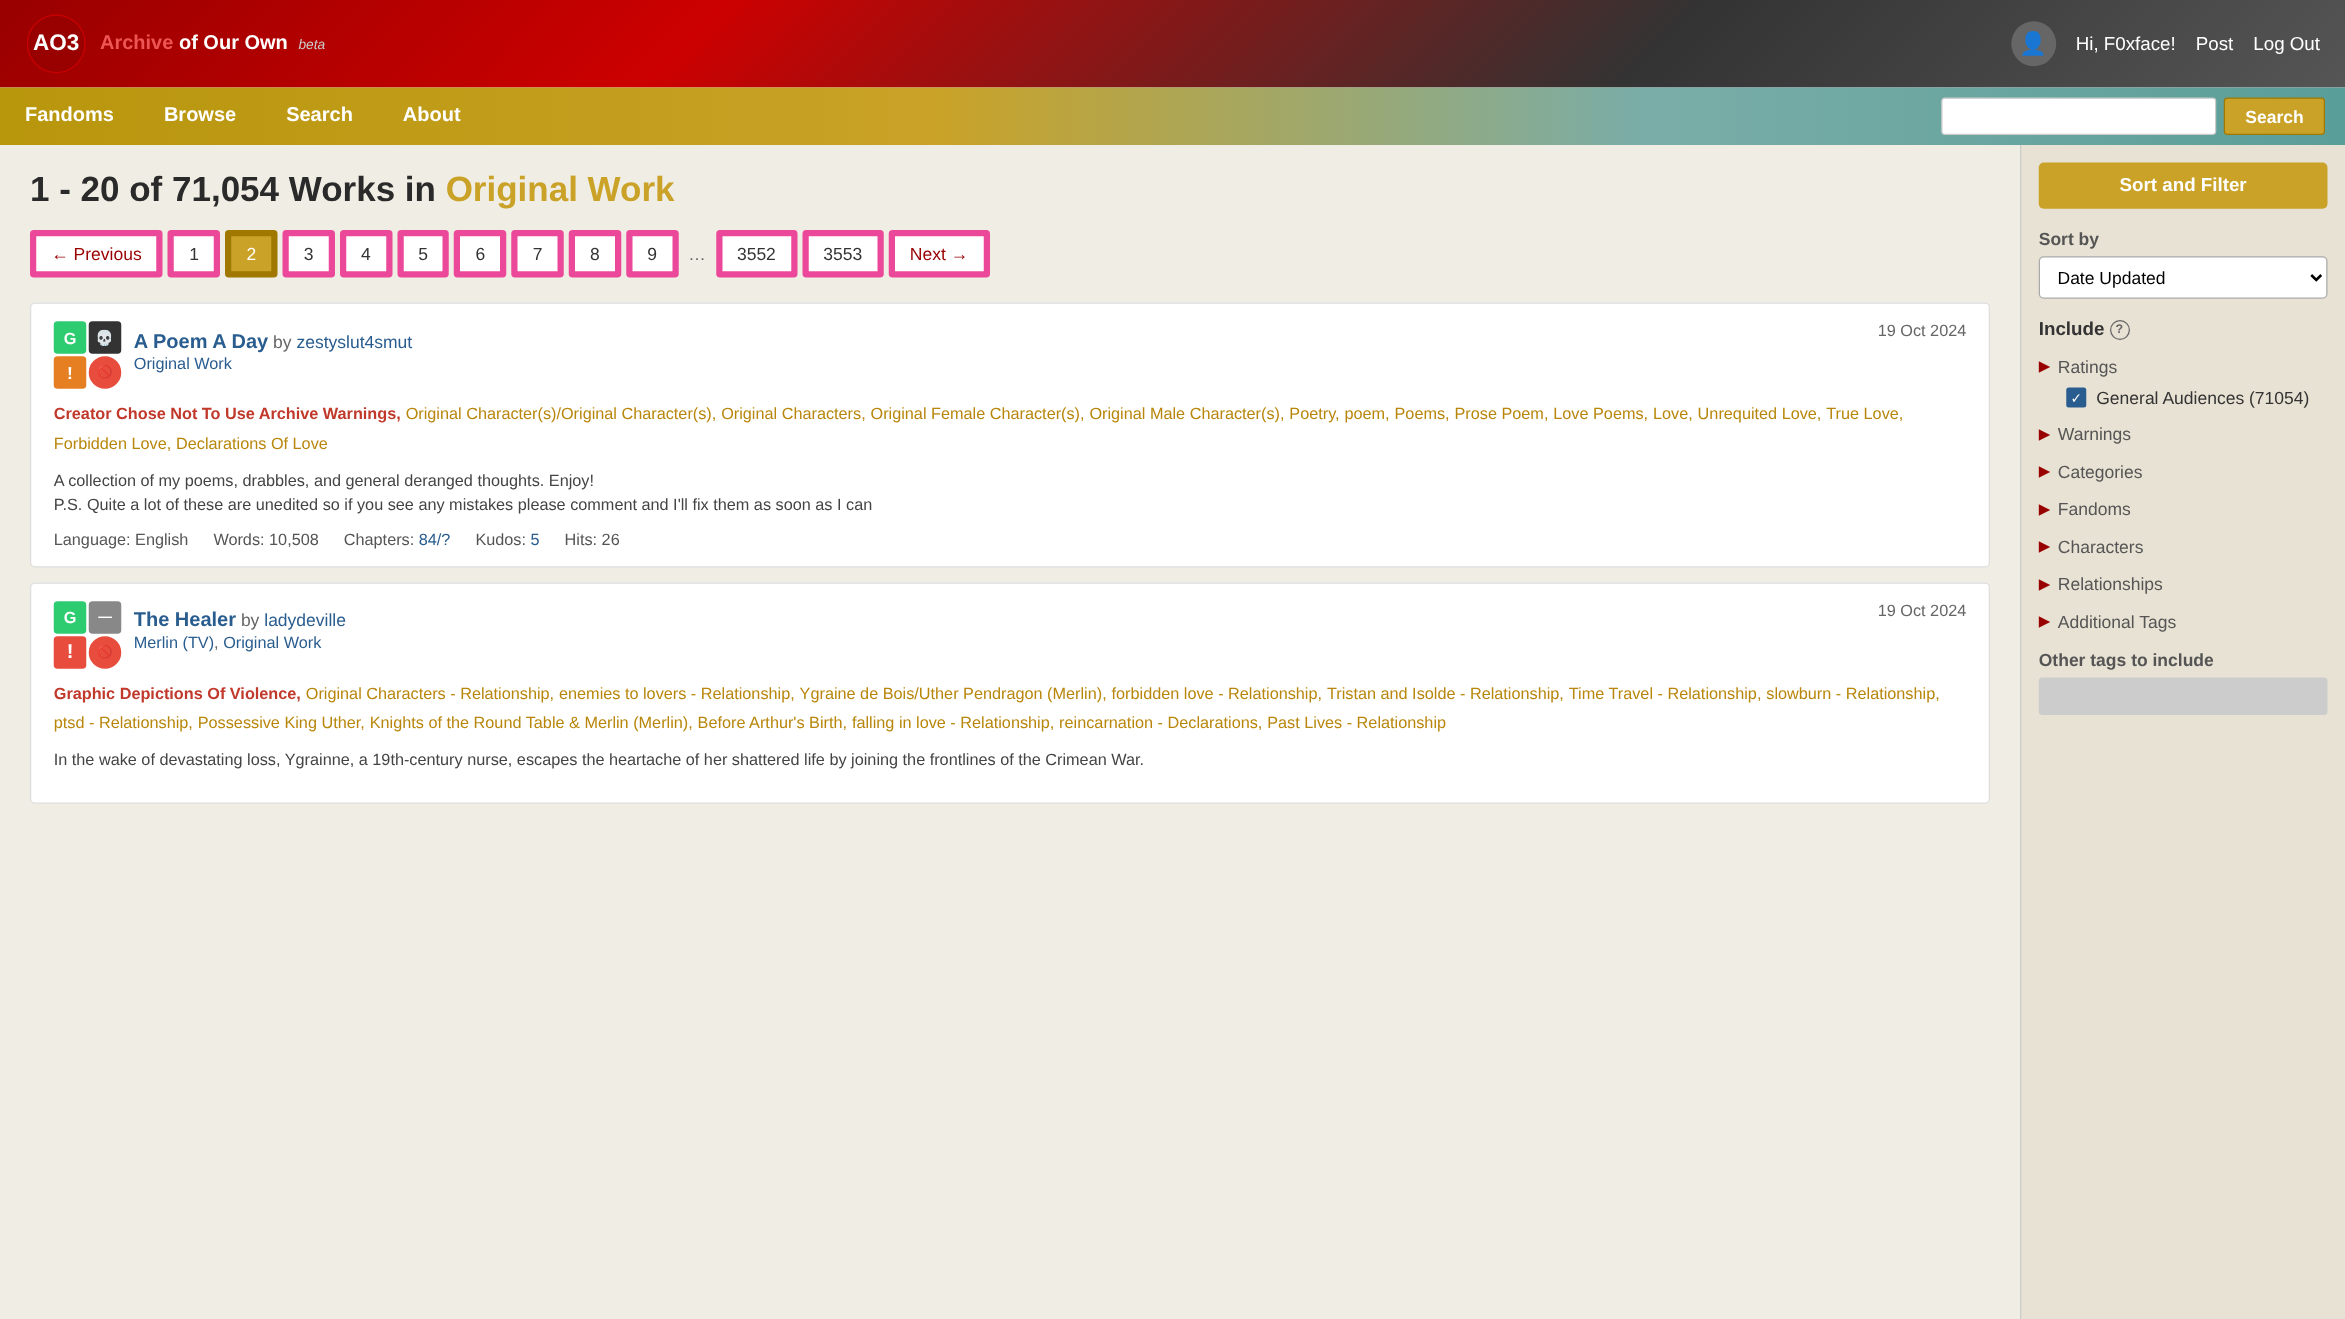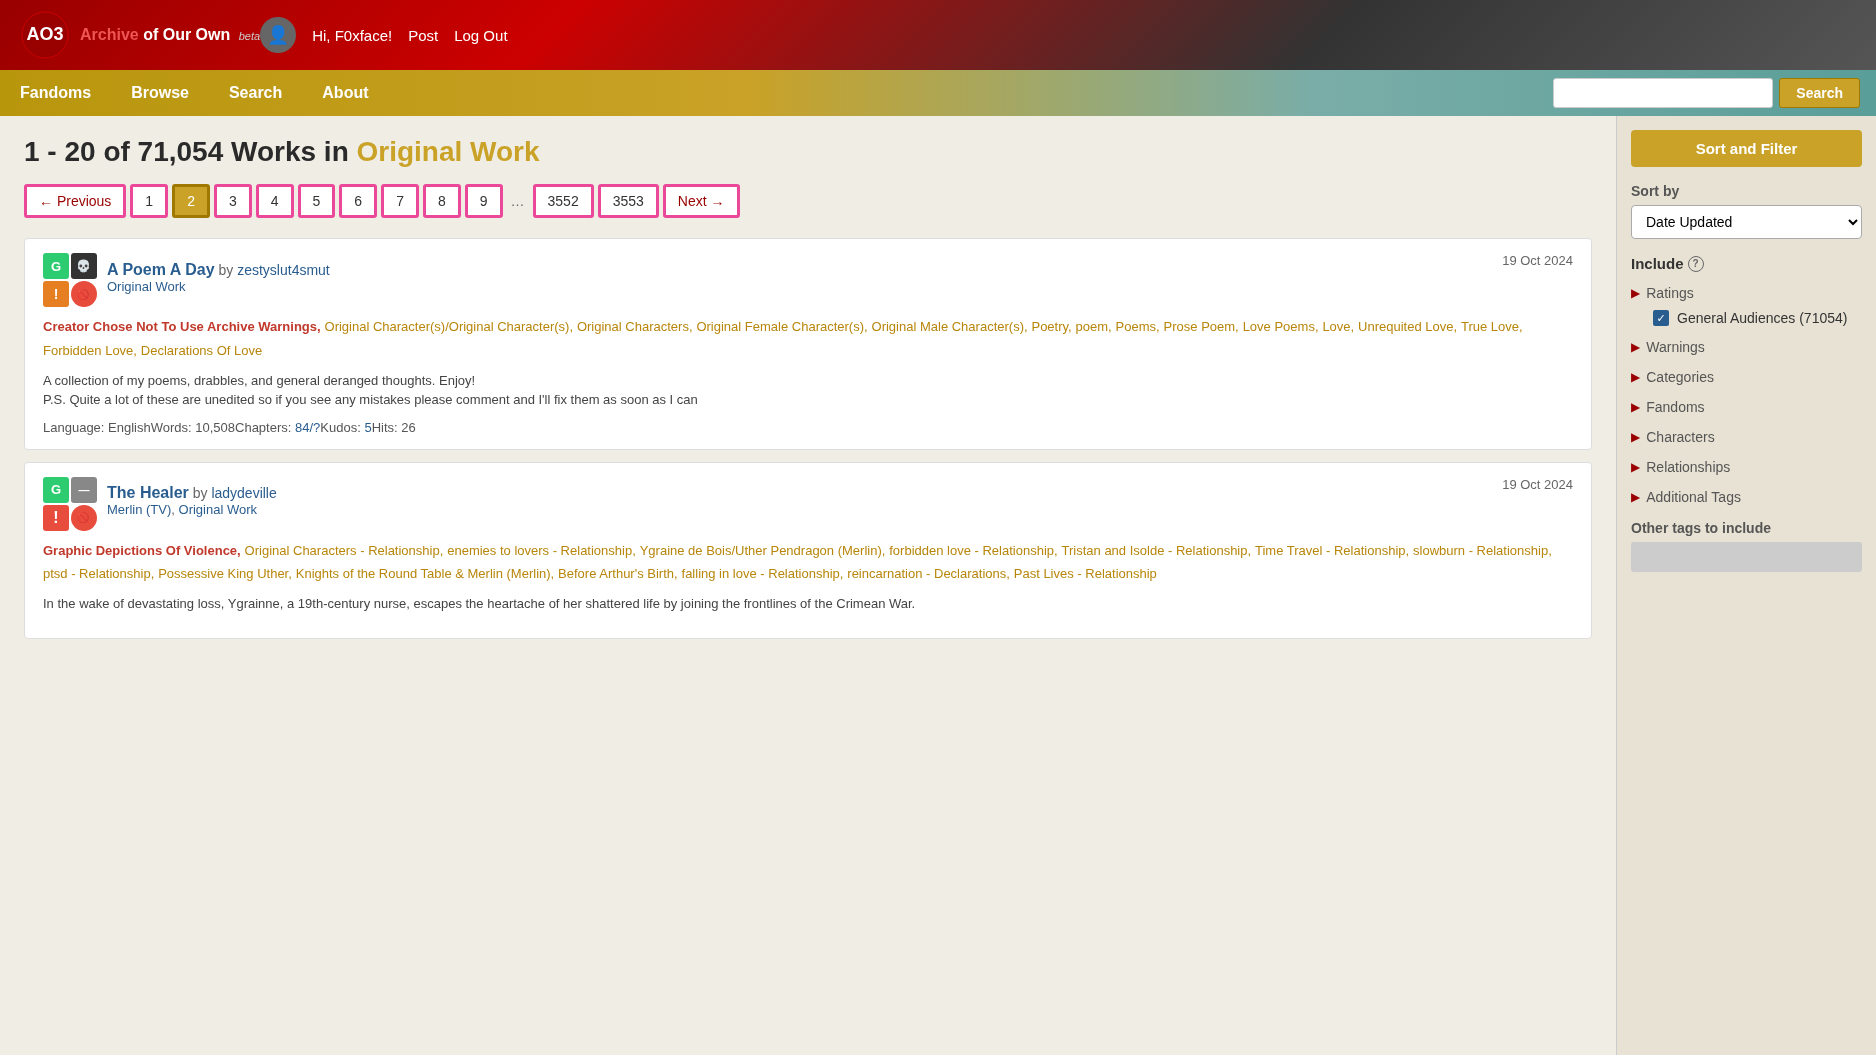--- a/index.html
+++ b/index.html
@@ -4,20 +4,21 @@
   <style>
     * { box-sizing: border-box; margin: 0; padding: 0; }
     body { font-family: Arial, sans-serif; font-size: 14px; background: #fff; color: #333; }
 
     
     .header {
       background: linear-gradient(135deg, #900 0%, #c00 30%, #333 70%, #555 100%);
       padding: 10px 20px;
       display: flex;
       align-items: center;
+      justify-content: space-between;
       min-height: 58px;
     }
     .logo-area {
       display: flex;
       align-items: center;
       gap: 10px;
     }
     .logo-icon {
       width: 50px;
       height: 50px;
@@ -165,21 +166,21 @@
     
     .pagination {
       display: flex;
       align-items: center;
       gap: 4px;
       margin-bottom: 20px;
       flex-wrap: wrap;
     }
     .page-btn {
       padding: 6px 12px;
-      border: 3px solid #ec4899;
+      border: 5px solid #ec4899;
       background: #fff;
       border-radius: 3px;
       cursor: pointer;
       font-size: 14px;
       color: #333;
       text-decoration: none;
       min-width: 36px;
       text-align: center;
     }
     .page-btn.current {
@@ -274,20 +275,21 @@
     .work-summary {
       font-size: 13px;
       color: #444;
       margin-bottom: 10px;
       line-height: 1.5;
     }
     .work-meta {
       font-size: 13px;
       color: #555;
       display: flex;
+      gap: 20px;
       flex-wrap: wrap;
     }
     .meta-item { }
     .meta-label { color: #555; }
     .chapters-link { color: #2a5d8f; text-decoration: none; }
     .kudos-link { color: #2a5d8f; text-decoration: none; }
 
     
     .sidebar {
       width: 260px;

